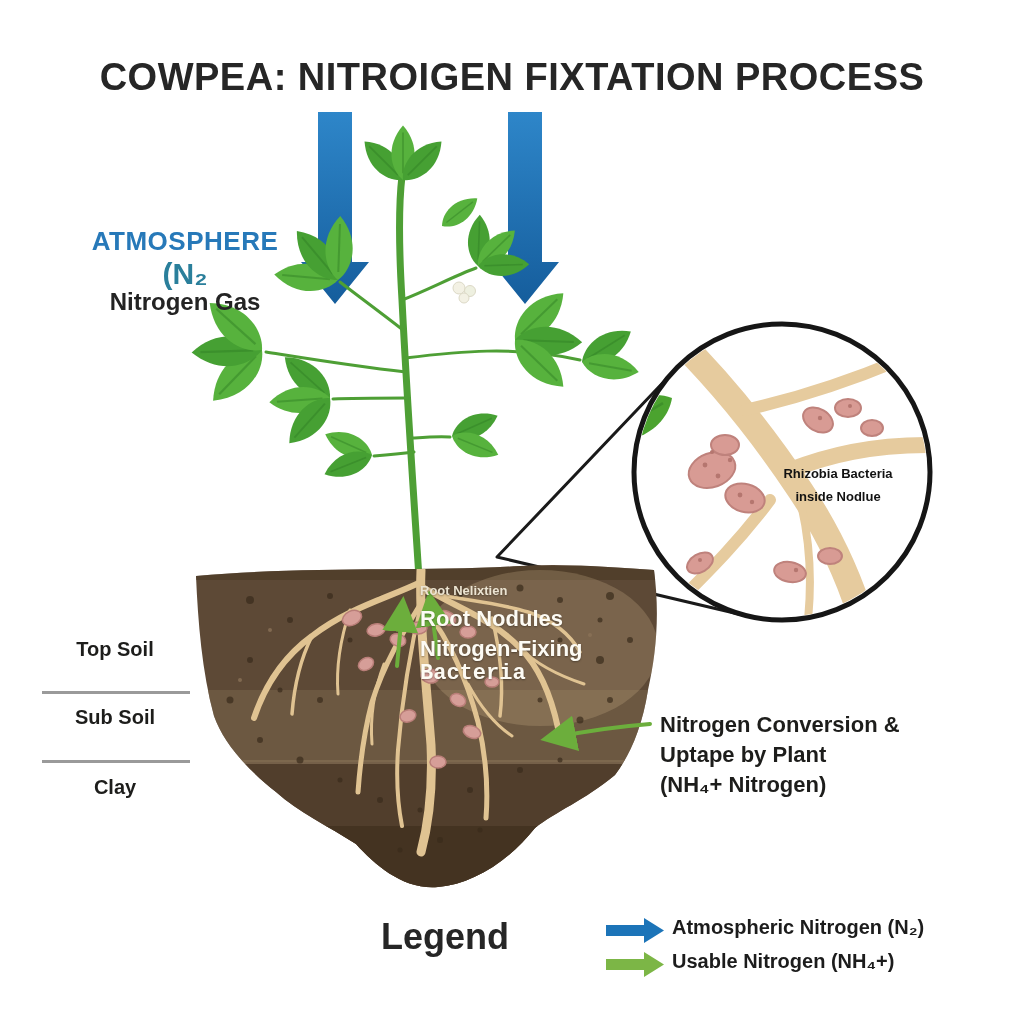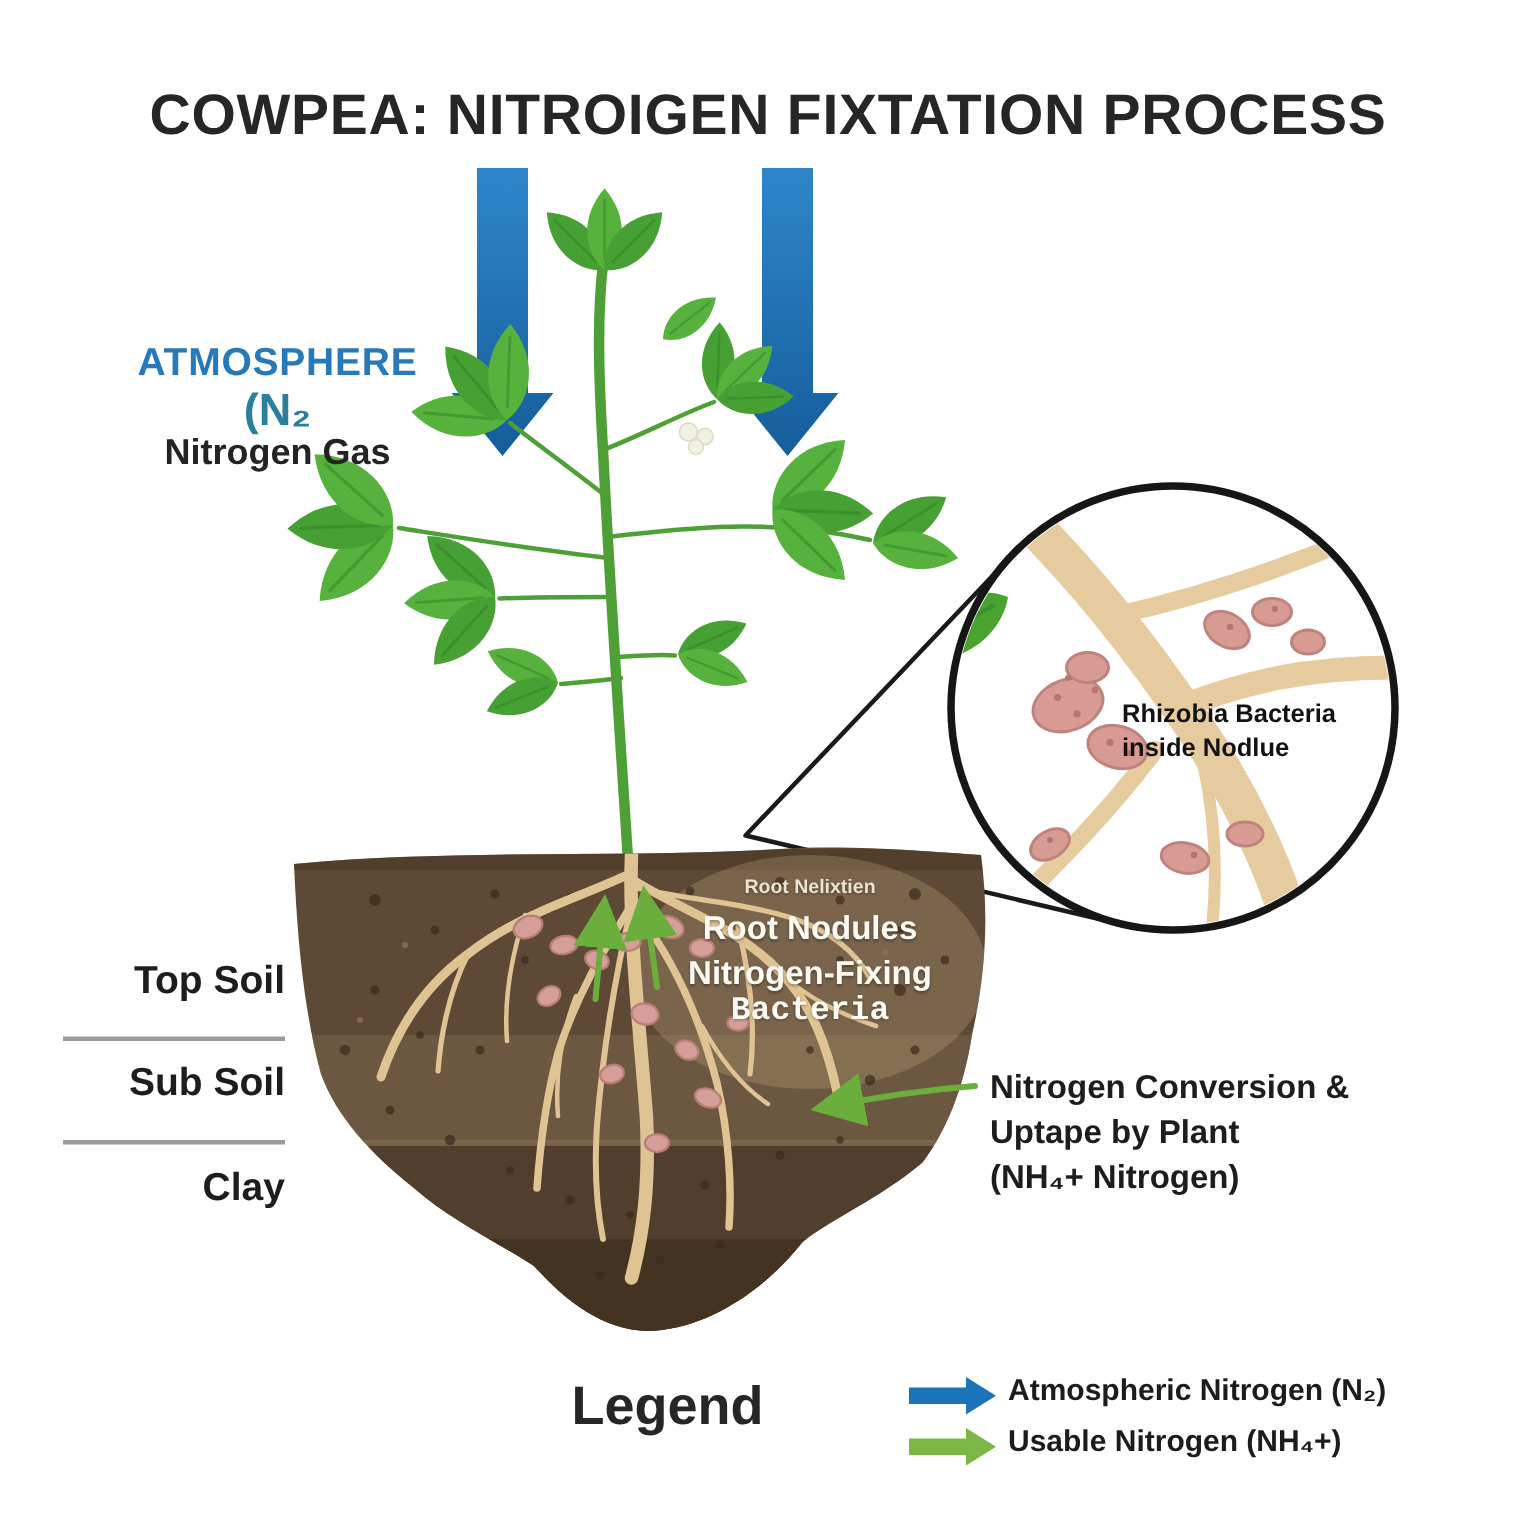--- a/index.html
+++ b/index.html
@@ -5,32 +5,32 @@
   html,body{margin:0;padding:0;background:#ffffff;}
   #stage{position:relative;width:1024px;height:1024px;background:#ffffff;overflow:hidden;
          font-family:"Liberation Sans", sans-serif;}
   .abs{position:absolute;}
   .ctr{text-align:center;}
   #title{left:0;right:0;top:56px;font-size:38px;font-weight:800;letter-spacing:.5px;color:#262626;}
   .atm{left:60px;width:250px;}
   #atm-heading{top:226px;font-size:26px;font-weight:800;color:#2779b9;letter-spacing:.5px;}
   #atm-formula{top:257px;font-size:30px;font-weight:800;color:#2a7f9b;}
   #atm-sub{top:288px;font-size:24px;font-weight:700;color:#232323;}
-  .layer-label{left:40px;width:150px;text-align:right;font-size:26px;font-weight:700;color:#1d1d1b;}
+  .layer-label{left:40px;width:150px;text-align:center;font-size:20px;font-weight:700;color:#1d1d1b;}
   #layer-top{top:638px;}
   #layer-sub{top:706px;}
   #layer-clay{top:776px;}
   .layer-line{left:42px;width:148px;height:3px;background:#9a9a9a;}
   #line1{top:691px;} #line2{top:760px;}
-  .soilcap{left:420px;width:240px;text-align:center;color:#fdfbf4;text-shadow:0 1px 2px rgba(0,0,0,.35);}
+  .soilcap{left:420px;width:240px;color:#fdfbf4;text-shadow:0 1px 2px rgba(0,0,0,.35);}
   #soil-small{top:583px;font-size:13px;font-weight:700;color:#ece4d2;}
   #soil-l1{top:606px;font-size:22px;font-weight:800;}
   #soil-l2{top:636px;font-size:22px;font-weight:800;}
   #soil-l3{top:661px;font-size:22px;font-weight:800;font-family:Liberation Mono, monospace;}
-  .insetcap{left:748px;width:180px;text-align:left;color:#121212;font-weight:800;font-size:17px;}
+  .insetcap{left:748px;width:180px;text-align:center;color:#121212;font-weight:800;font-size:13px;}
   #inset-l1{top:466px;} #inset-l2{top:489px;}
   .convcap{left:660px;width:280px;font-size:22px;font-weight:700;color:#1d1d1b;}
   #conv-l1{top:712px;} #conv-l2{top:742px;} #conv-l3{top:772px;}
   #legend-title{left:340px;width:210px;top:916px;font-size:36px;font-weight:800;color:#262626;text-align:center;}
   .legend-label{left:672px;width:330px;font-size:20px;font-weight:700;color:#1c1c1c;}
   #legend-i1{top:916px;} #legend-i2{top:950px;}
   svg{display:block;}
 </style>
 </head>
 <body>

